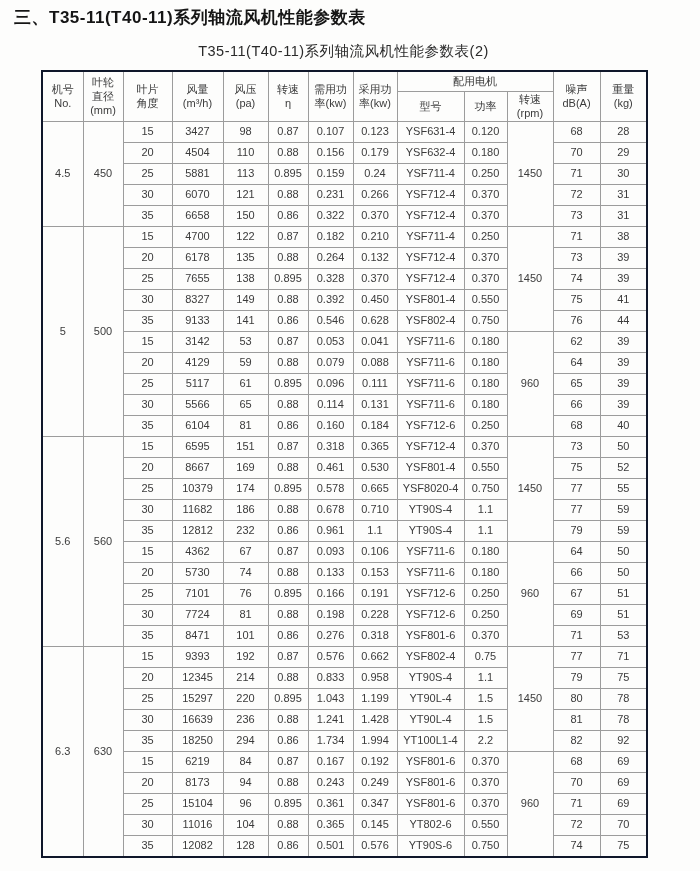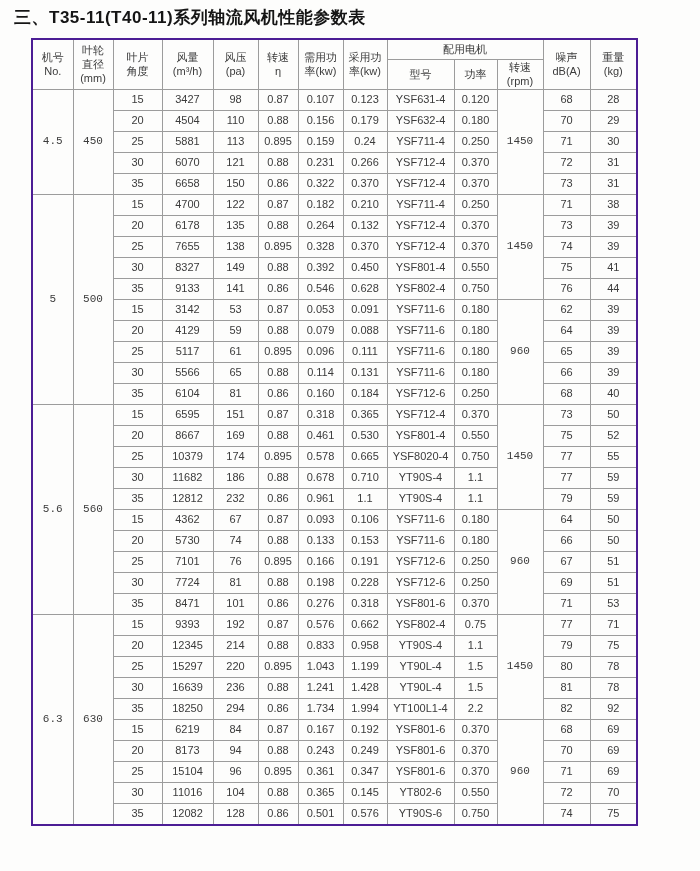--- a/index.html
+++ b/index.html
@@ -13,44 +13,45 @@
   .main-title{
     font-size:17px;font-weight:bold;color:#151515;
     margin:0;padding:6px 0 0 14px;letter-spacing:0.5px;
   }
   .sub-title{
     width:605px;margin:13px 0 0 41px;
     text-align:center;font-size:14.5px;color:#2a2a2a;letter-spacing:0.5px;
   }
   table.fan{
     border-collapse:collapse;table-layout:fixed;
-    width:605px;margin:9px 0 0 31px;
-    border:2px solid #4c1d95;
+    width:605px;margin:9px 0 0 41px;
+    border:2px solid #0f172a;
   }
   table.fan th, table.fan td{
     border:1px solid #9c9c9c;
     text-align:center;vertical-align:middle;
     padding:0;font-size:11px;color:#3b3b3b;
     overflow:hidden;
   }
   thead th{
     white-space:pre-line;font-weight:normal;line-height:1.3;
     color:#333;
   }
   thead tr.hdr-top{height:20px;}
   thead tr.hdr-bottom{height:30px;}
   tbody td{height:20px;line-height:1;}
   td.c-model{font-size:10.5px;}
-  td.c-no, td.c-dia, td.c-rpm{font-size:11px;font-family:Liberation Mono, monospace;}
+  td.c-no, td.c-dia, td.c-rpm{font-size:11px;}
 </style>
 </head>
 <body>
 
 <div class="page">
   <h1 class="main-title">三、T35-11(T40-11)系列轴流风机性能参数表</h1>
+  <div class="sub-title">T35-11(T40-11)系列轴流风机性能参数表(2)</div>
 
   <table class="fan">
     <colgroup>
       <col style="width:41px">
         <col style="width:40px">
         <col style="width:49px">
       <col style="width:51px">
         <col style="width:45px">
         <col style="width:40px">
       <col style="width:45px">
@@ -219,21 +220,21 @@
           <td>0.750</td>
           <td>76</td>
           <td>44</td>
         </tr>
         <tr>
           <td>15</td>
           <td>3142</td>
           <td>53</td>
           <td>0.87</td>
           <td>0.053</td>
-          <td>0.091</td>
+          <td>0.041</td>
           <td class="c-model">YSF711-6</td>
           <td>0.180</td>
           <td rowspan="5" class="c-rpm">960</td>
           <td>62</td>
           <td>39</td>
         </tr>
         <tr>
           <td>20</td>
           <td>4129</td>
           <td>59</td>

